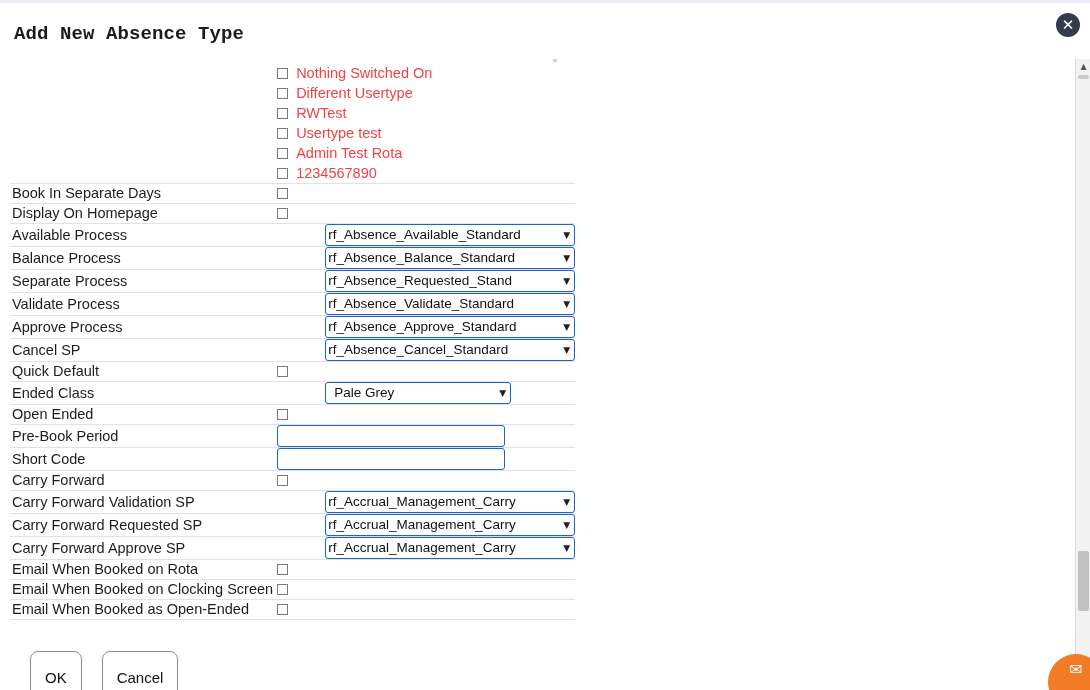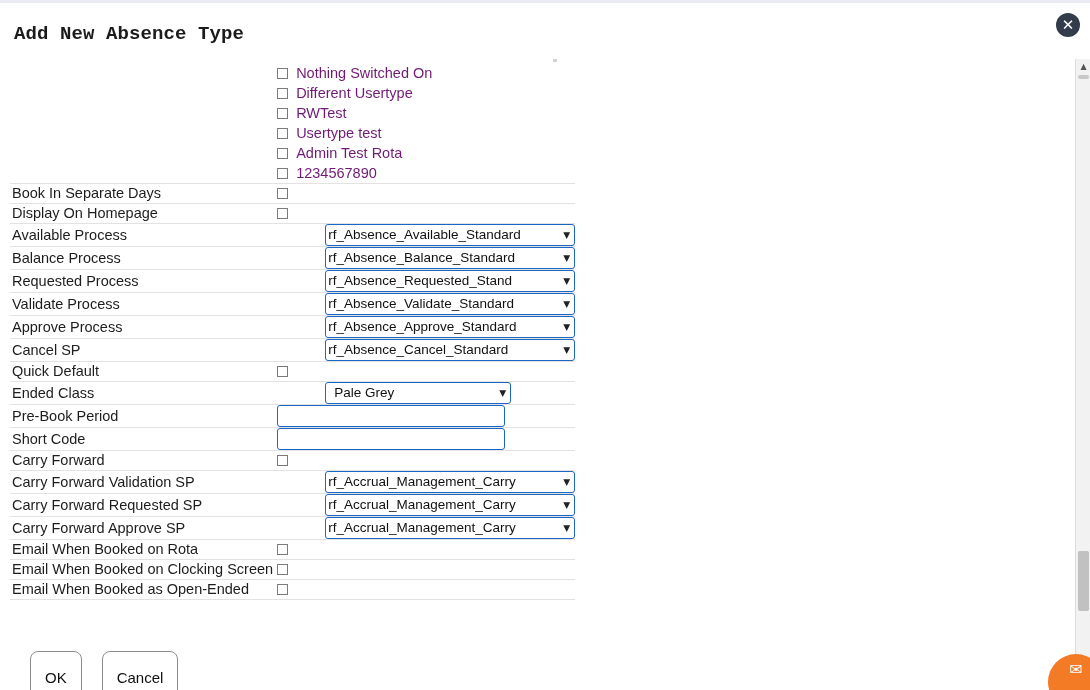--- a/index.html
+++ b/index.html
@@ -111,21 +111,21 @@
   .chk {
     display: inline-block;
     width: 11px; height: 11px;
     border: 1px solid #7a7a7a;
     background: #ffffff;
     vertical-align: -1px;
     margin-right: 8px;
   }
   .cb-label {
     font-size: 14.5px;
-    color: #701a75;
+    color: #ef4444;
   }
 
   
   select.field {
     width: 250px;
     height: 22px;
     font-size: 13.5px;
     font-family: "Liberation Sans", sans-serif;
     border: 1px solid #1a66c2;
     border-radius: 3px;
@@ -287,21 +287,21 @@
           <span class="select-wrap">
             <select class="field">
               <option>rf_Absence_Balance_Standard</option>
             </select>
             <span class="arrow">▼</span>
           </span>
         </td>
       </tr>
 
       <tr class="bordered">
-        <td class="label-cell">Requested Process</td>
+        <td class="label-cell">Separate Process</td>
         <td class="field-cell">
           <span class="select-wrap">
             <select class="field">
               <option>rf_Absence_Requested_Stand</option>
             </select>
             <span class="arrow">▼</span>
           </span>
         </td>
       </tr>
 
@@ -353,20 +353,26 @@
         <td class="field-cell">
           <span class="select-wrap">
             <select class="field field-narrow">
               <option>Pale Grey</option>
             </select>
             <span class="arrow">▼</span>
           </span>
         </td>
       </tr>
 
+      <tr class="bordered">
+        <td class="label-cell">Open Ended</td>
+        <td class="field-cell">
+          <span class="chk"></span>
+        </td>
+      </tr>
 
       <tr class="bordered">
         <td class="label-cell">Pre-Book Period</td>
         <td class="field-cell">
           <input class="field" type="text" value="" style="">
         </td>
       </tr>
 
       <tr class="bordered">
         <td class="label-cell">Short Code</td>

